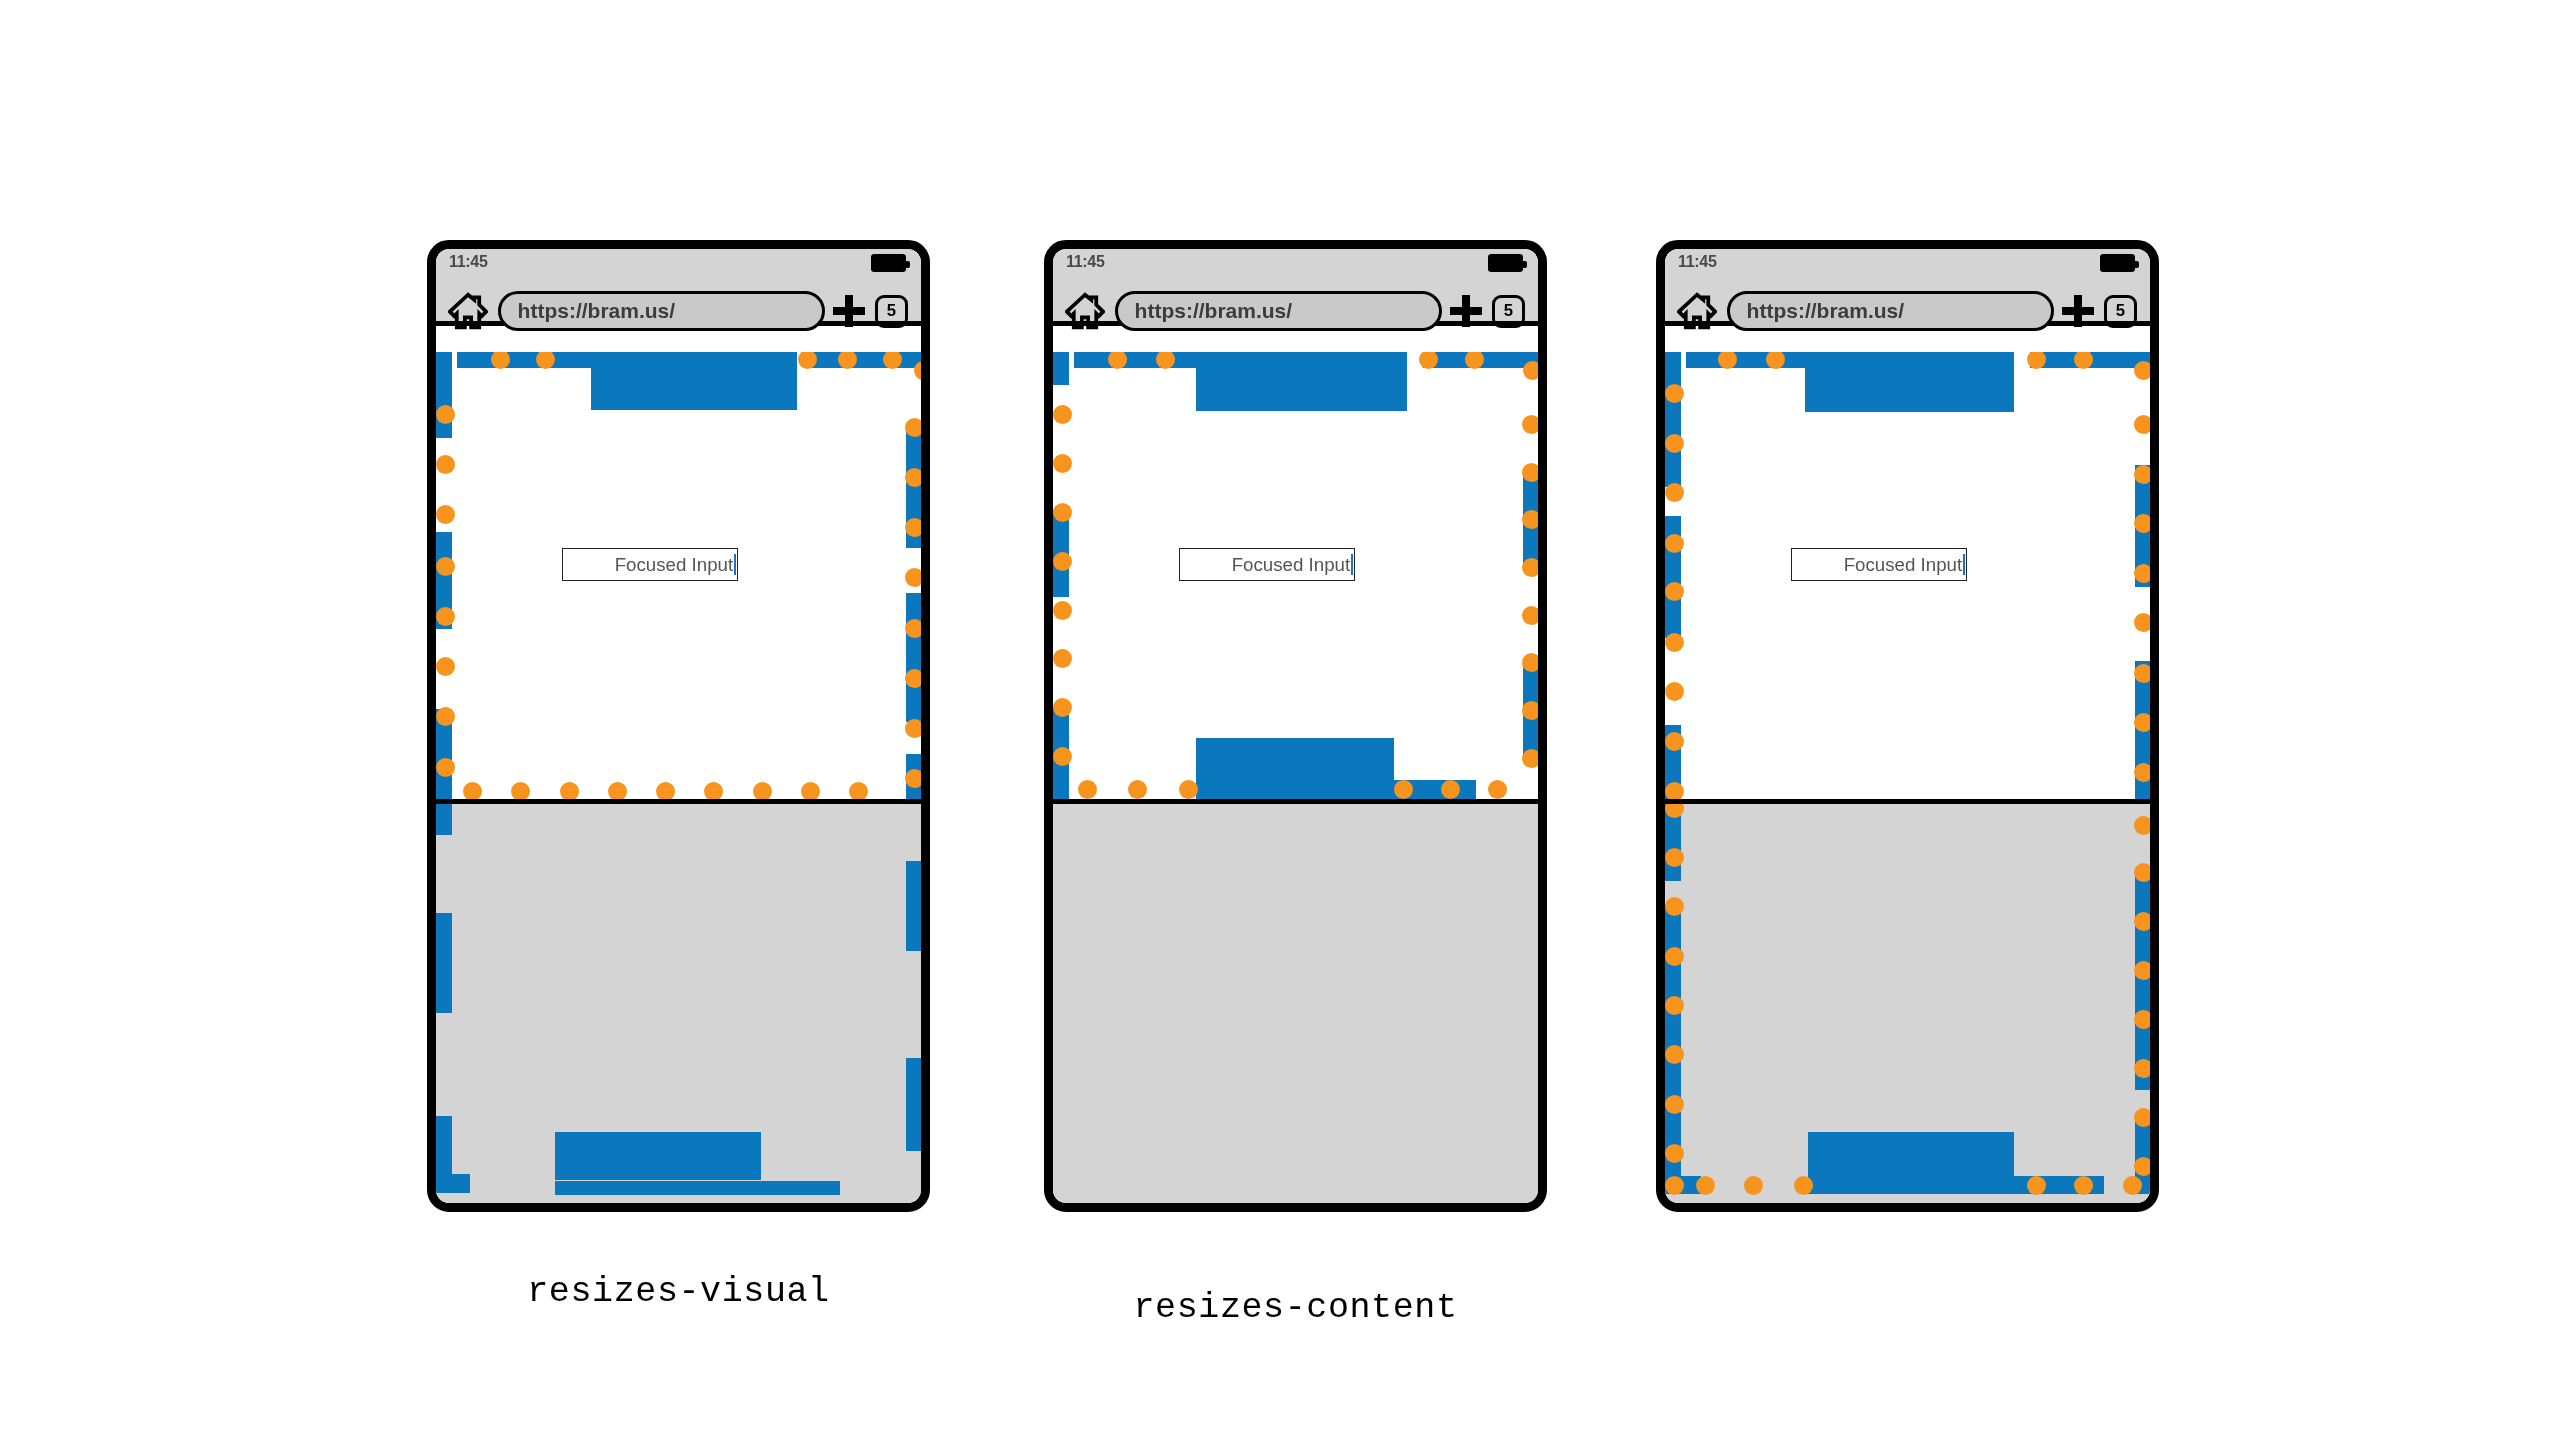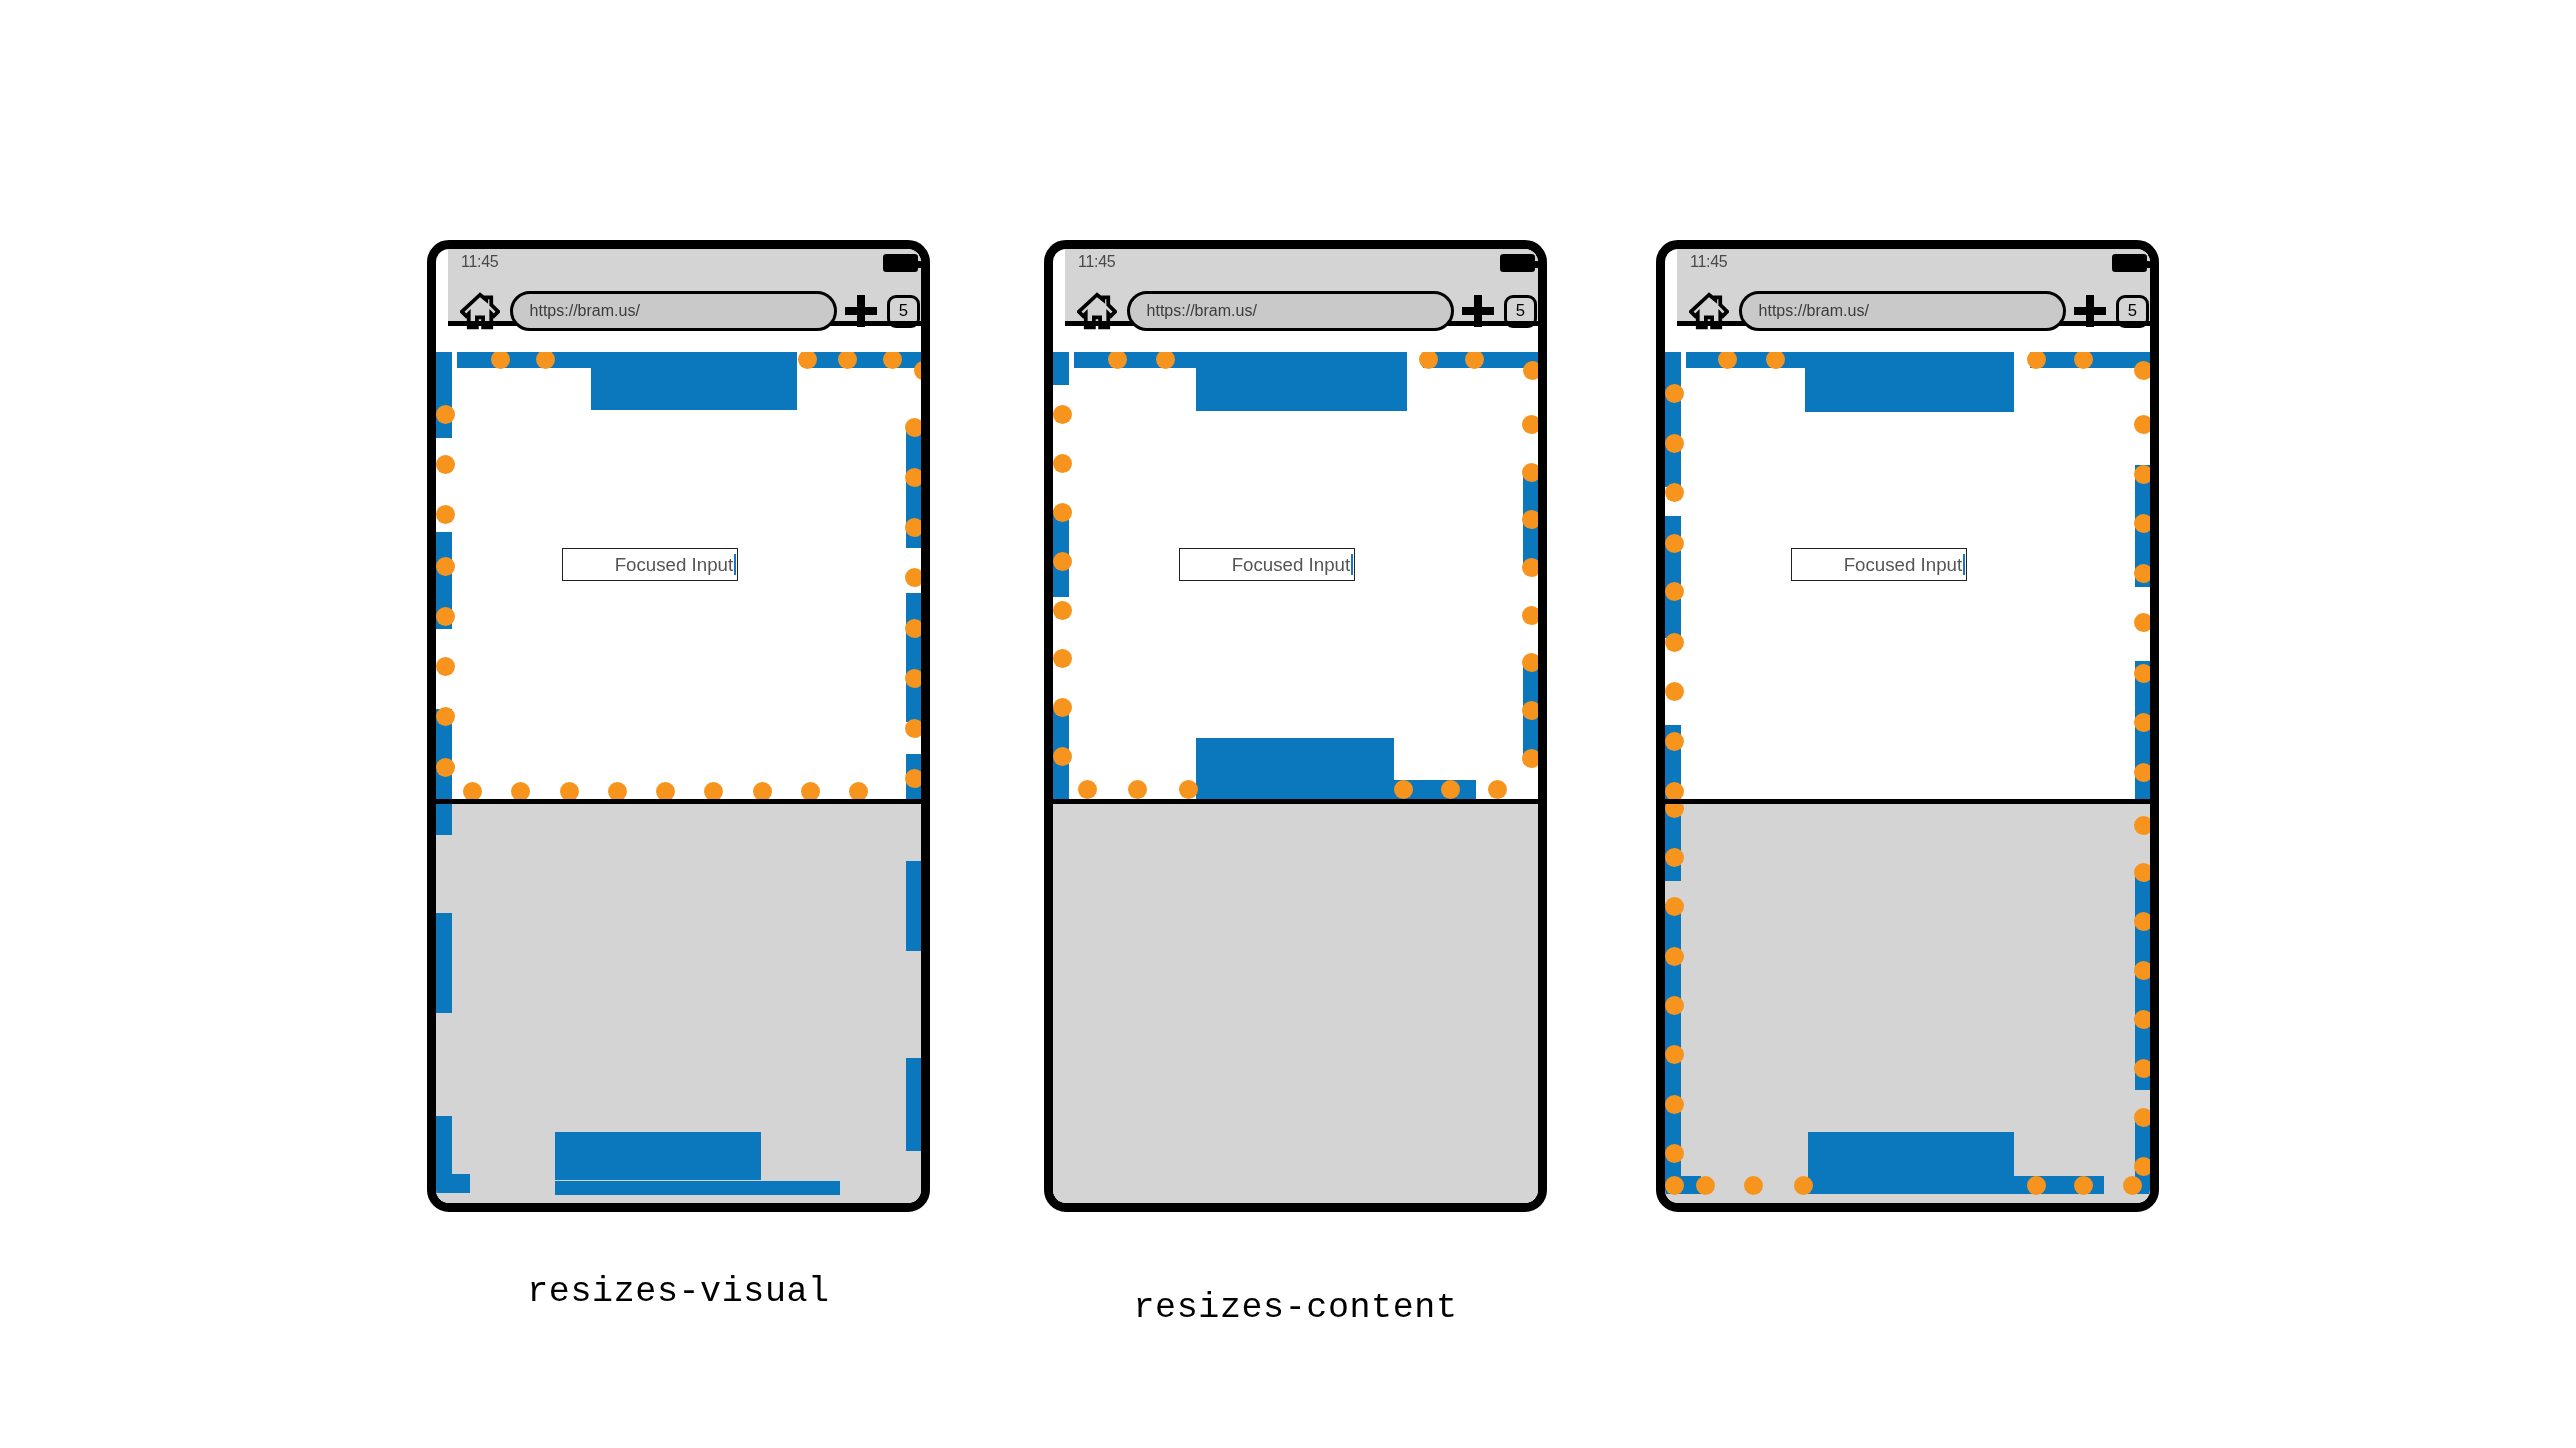--- a/index.html
+++ b/index.html
@@ -22,24 +22,25 @@
     overflow:hidden;
   }
   .phone-inner{
     position:absolute;left:0;top:0;right:0;bottom:0;
     overflow:hidden;
     border-radius:13px;
   }
 
   
   .chrome{
-    position:absolute;left:12px;top:0;width:100%;height:77px;
+    position:absolute;left:0;top:0;width:100%;height:77px;
     background:#d4d4d4;
     border-bottom:5.8px solid #000000;
     box-sizing:border-box;
+    font-weight:bold;
   }
   .statusbar{
     position:absolute;left:0;top:0;width:100%;height:27px;
   }
   .clock{
     position:absolute;left:13px;top:3.9px;
     font-size:16px;color:#4a4a4a;
     font-family:"Liberation Sans", sans-serif;
     letter-spacing:-0.3px;
   }
@@ -64,21 +65,21 @@
   }
   .urlbar{
     flex:1 1 auto;margin:0 7.7px 0 10.3px;height:40px;
     background:#c9c9c9;
     border:3.2px solid #000000;
     border-radius:20.6px;
     display:flex;align-items:center;
     box-sizing:border-box;
   }
   .urltext{
-    padding-left:16.7px;font-size:16px;color:#3c3c3c;
+    padding-left:16.7px;font-size:21px;color:#3c3c3c;
     white-space:nowrap;overflow:hidden;
     font-family:"Liberation Sans", sans-serif;
   }
   .plus-icon{
     flex:0 0 auto;width:32px;height:32px;position:relative;margin-right:10.3px;
   }
   .plus-icon::before{content:"";position:absolute;left:0;top:12.2px;width:32px;height:7.7px;background:#000;}
   .plus-icon::after{content:"";position:absolute;left:12.2px;top:0;width:7.7px;height:32px;background:#000;}
   .tabcount{
     flex:0 0 auto;margin-right:13px;

